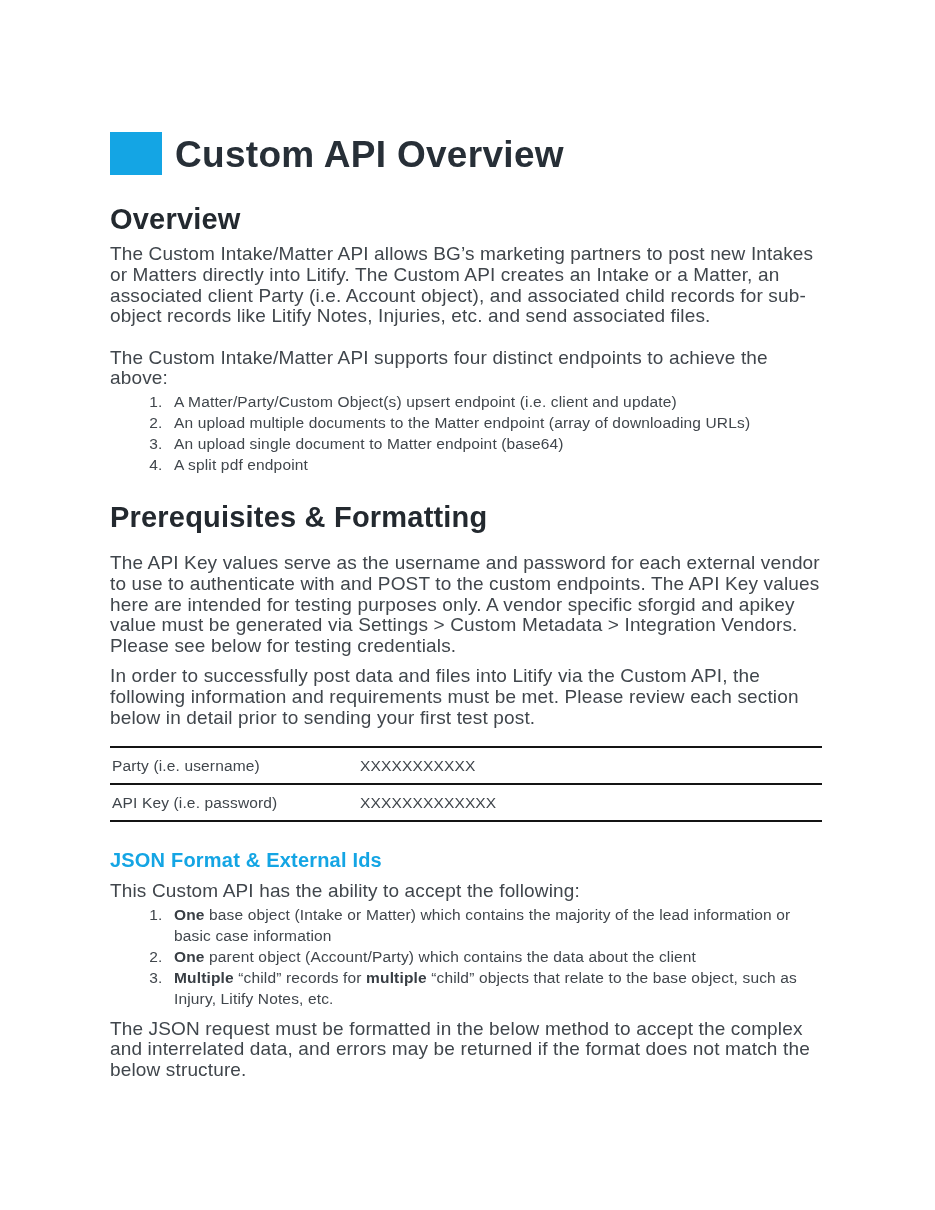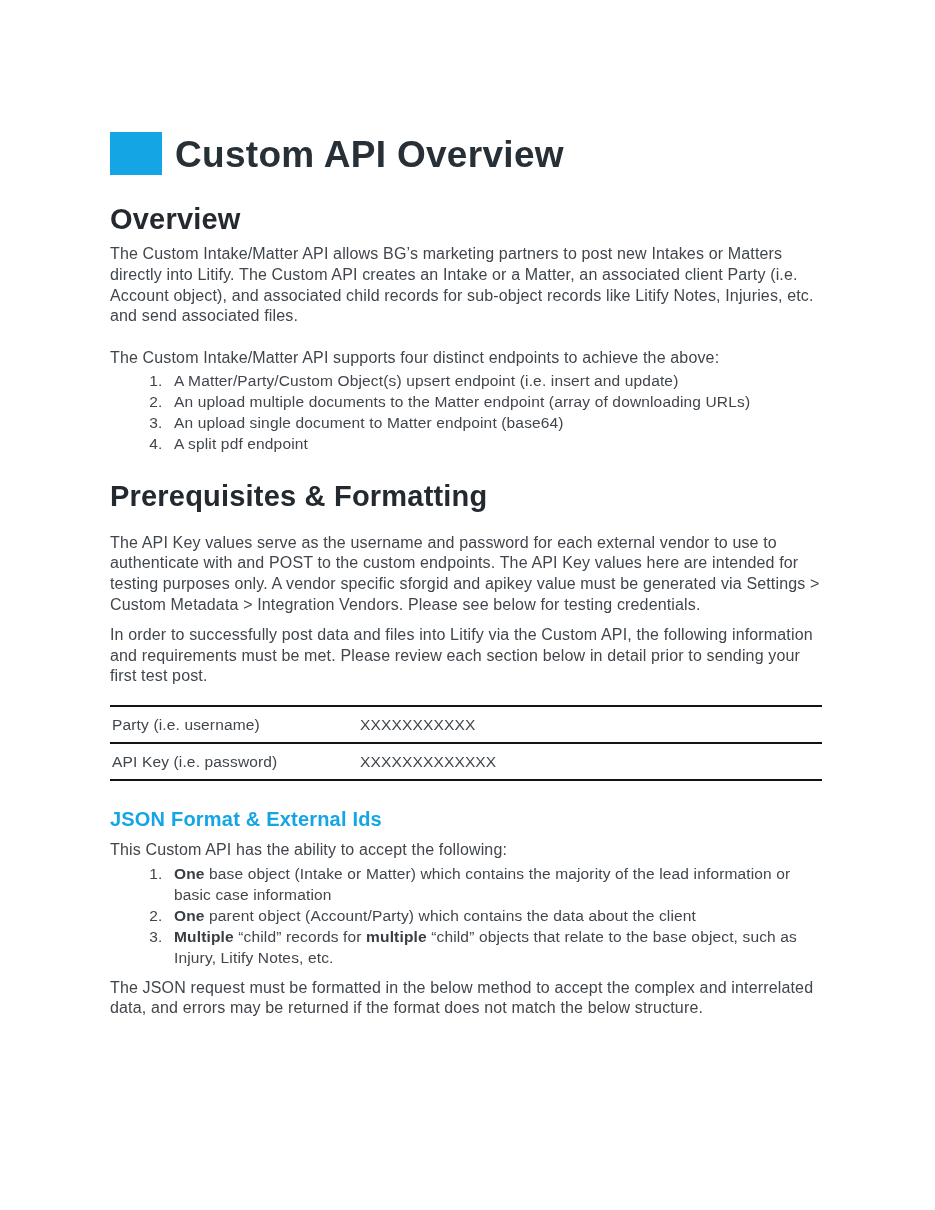--- a/index.html
+++ b/index.html
@@ -47,21 +47,21 @@
     color: #23292f;
     letter-spacing: 0.2px;
     line-height: 1.05;
   }
   h2.sec.blue { color: #14a5e4; font-size: 20px; }
   #overview-heading      { margin-top: 29px; }
   #prerequisites-heading { margin-top: 27px; }
   #jsonformat-heading    { margin-top: 28px; }
   
   p.body {
-    font-size: 16px;
+    font-size: 19px;
     line-height: 20.6px;
     letter-spacing: 0.15px;
     color: #40464c;
   }
   .mt-after-h   { margin-top: 10px; }
   .mt-para      { margin-top: 21px; }
   ol.num {
     list-style: decimal;
     margin-top: 2px;
     padding-left: 57px;
@@ -100,21 +100,21 @@
 
     <div class="title-row">
       <div class="title-square"></div>
       <div class="doc-title">Custom API Overview</div>
     </div>
 
     <h2 class="sec" id="overview-heading">Overview</h2>
     <p class="body mt-after-h">The Custom Intake/Matter API allows BG’s marketing partners to post new Intakes or Matters directly into Litify. The Custom API creates an Intake or a Matter, an associated client Party (i.e. Account object), and associated child records for sub-object records like Litify Notes, Injuries, etc. and send associated files.</p>
     <p class="body mt-para">The Custom Intake/Matter API supports four distinct endpoints to achieve the above:</p>
     <ol class="num">
-      <li>A Matter/Party/Custom Object(s) upsert endpoint (i.e. insert and update)</li>
+      <li>A Matter/Party/Custom Object(s) upsert endpoint (i.e. client and update)</li>
       <li>An upload multiple documents to the Matter endpoint (array of downloading URLs)</li>
       <li>An upload single document to Matter endpoint (base64)</li>
       <li>A split pdf endpoint</li>
     </ol>
 
     <h2 class="sec" id="prerequisites-heading">Prerequisites &amp; Formatting</h2>
     <p class="body mt-para">The API Key values serve as the username and password for each external vendor to use to authenticate with and POST to the custom endpoints. The API Key values here are intended for testing purposes only. A vendor specific sforgid and apikey value must be generated via Settings &gt; Custom Metadata &gt; Integration Vendors. Please see below for testing credentials.</p>
     <p class="body mt-after-h">In order to successfully post data and files into Litify via the Custom API, the following information and requirements must be met. Please review each section below in detail prior to sending your first test post.</p>
 
     <table class="credentials">

